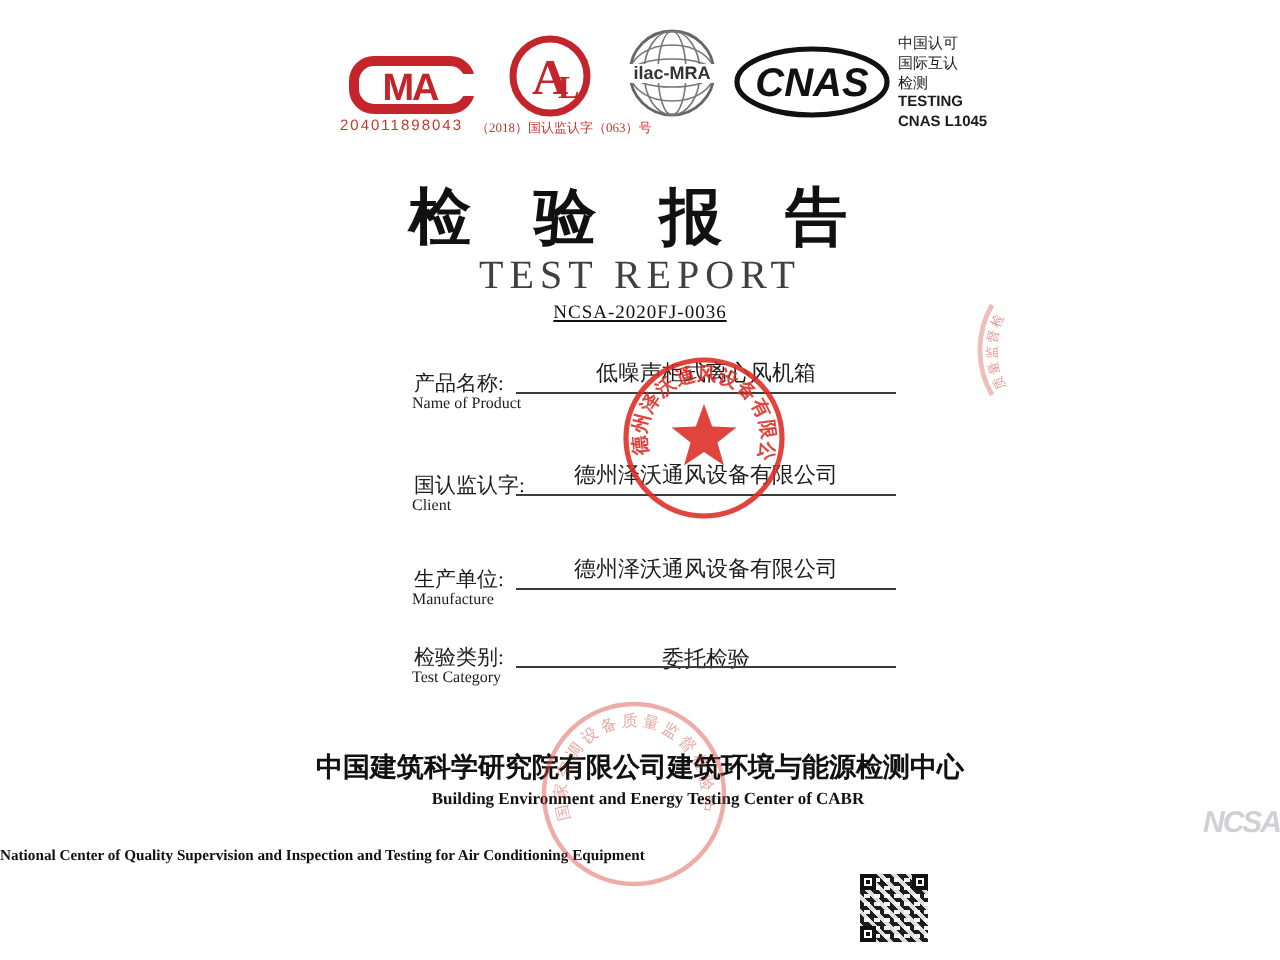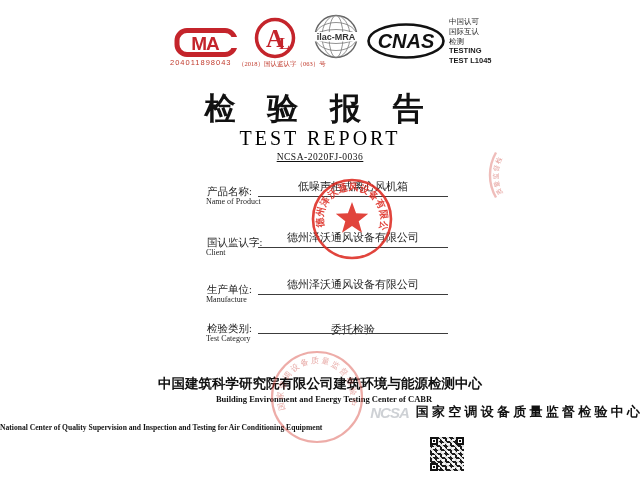--- a/index.html
+++ b/index.html
@@ -18,21 +18,21 @@
   .logo-ilac  { left:311px; top:14px; }
   .logo-cnas  { left:366px; top:22px; }
   .accr       { left:449px; top:17px; width:70px; font-size:7.5px; line-height:9.8px;
                 color:#1a1a1a; font-family:"Liberation Sans",sans-serif; }
   .accr .b    { font-weight:bold; }
 
   
   .title-cn { left:0; top:88px; width:640px; text-align:center; font-size:31px;
               font-weight:bold; letter-spacing:12px; color:#111; }
   .title-en { left:0; top:127px; width:640px; text-align:center; font-size:20px;
-              letter-spacing:3px; color:#000000; }
+              letter-spacing:3px; color:#404040; }
   .report-no{ left:0; top:152px; width:640px; text-align:center; font-size:9.5px;
               letter-spacing:0.5px; color:#111;text-decoration:underline; }
 
   
   .field .cn  { position:absolute; left:207px; top:var(--t); font-size:10.5px; color:#1c1c1c; }
   .field .en  { position:absolute; left:206px; top:calc(var(--t) + 12px); font-size:8px; color:#1c1c1c; }
   .field .val { position:absolute; left:258px; top:var(--vt); width:190px;
                 text-align:center; font-size:11px; color:#1c1c1c; }
   .field .line{ position:absolute; left:258px; top:calc(var(--t) + 11px); width:190px;
                 height:1px; background:#3c3c3c; }
@@ -99,21 +99,21 @@
 <svg class="abs logo-cnas" width="80" height="38" viewBox="0 0 80 38">
   <ellipse cx="40" cy="19" rx="37.5" ry="16.5" fill="none" stroke="#111" stroke-width="2.6"></ellipse>
   <text x="40" y="26" text-anchor="middle" font-family="Liberation Sans, sans-serif" font-size="20" font-weight="bold" font-style="italic" fill="#111">CNAS</text>
 </svg>
 
 <div class="abs accr">
   <div>中国认可</div>
   <div>国际互认</div>
   <div>检测</div>
   <div class="b">TESTING</div>
-  <div class="b">TEST L1045</div>
+  <div class="b">CNAS L1045</div>
 </div>
 
 <div class="abs title-cn">检 验 报 告</div>
 <div class="abs title-en">TEST REPORT</div>
 <div class="abs report-no">NCSA-2020FJ-0036</div>
 
 <div class="field f1">
   <span class="cn">产品名称:</span>
   <span class="en">Name of Product</span>
   <span class="val">低噪声柜式离心风机箱</span>
@@ -135,21 +135,20 @@
   <span class="cn">检验类别:</span>
   <span class="en">Test Category</span>
   <span class="val">委托检验</span>
   <span class="line"></span>
 </div>
 
 <div class="abs org-cn">中国建筑科学研究院有限公司建筑环境与能源检测中心</div>
 <div class="abs org-en">Building Environment and Energy Testing Center of CABR</div>
 <div class="abs center-row">
   <span class="ncsa-logo">NCSA</span>
-  <span class="center-cn">国 家 空 调 设 备 质 量 监 督 检 验 中 心</span>
 </div>
 <div class="abs center-en">National Center of Quality Supervision and Inspection and Testing for Air Conditioning Equipment</div>
 
 <div class="abs qr">
   <span class="finder tl"></span>
   <span class="finder tr"></span>
   <span class="finder bl"></span>
 </div>
 
 <svg class="abs stamp-layer" width="640" height="480" viewBox="0 0 640 480">

